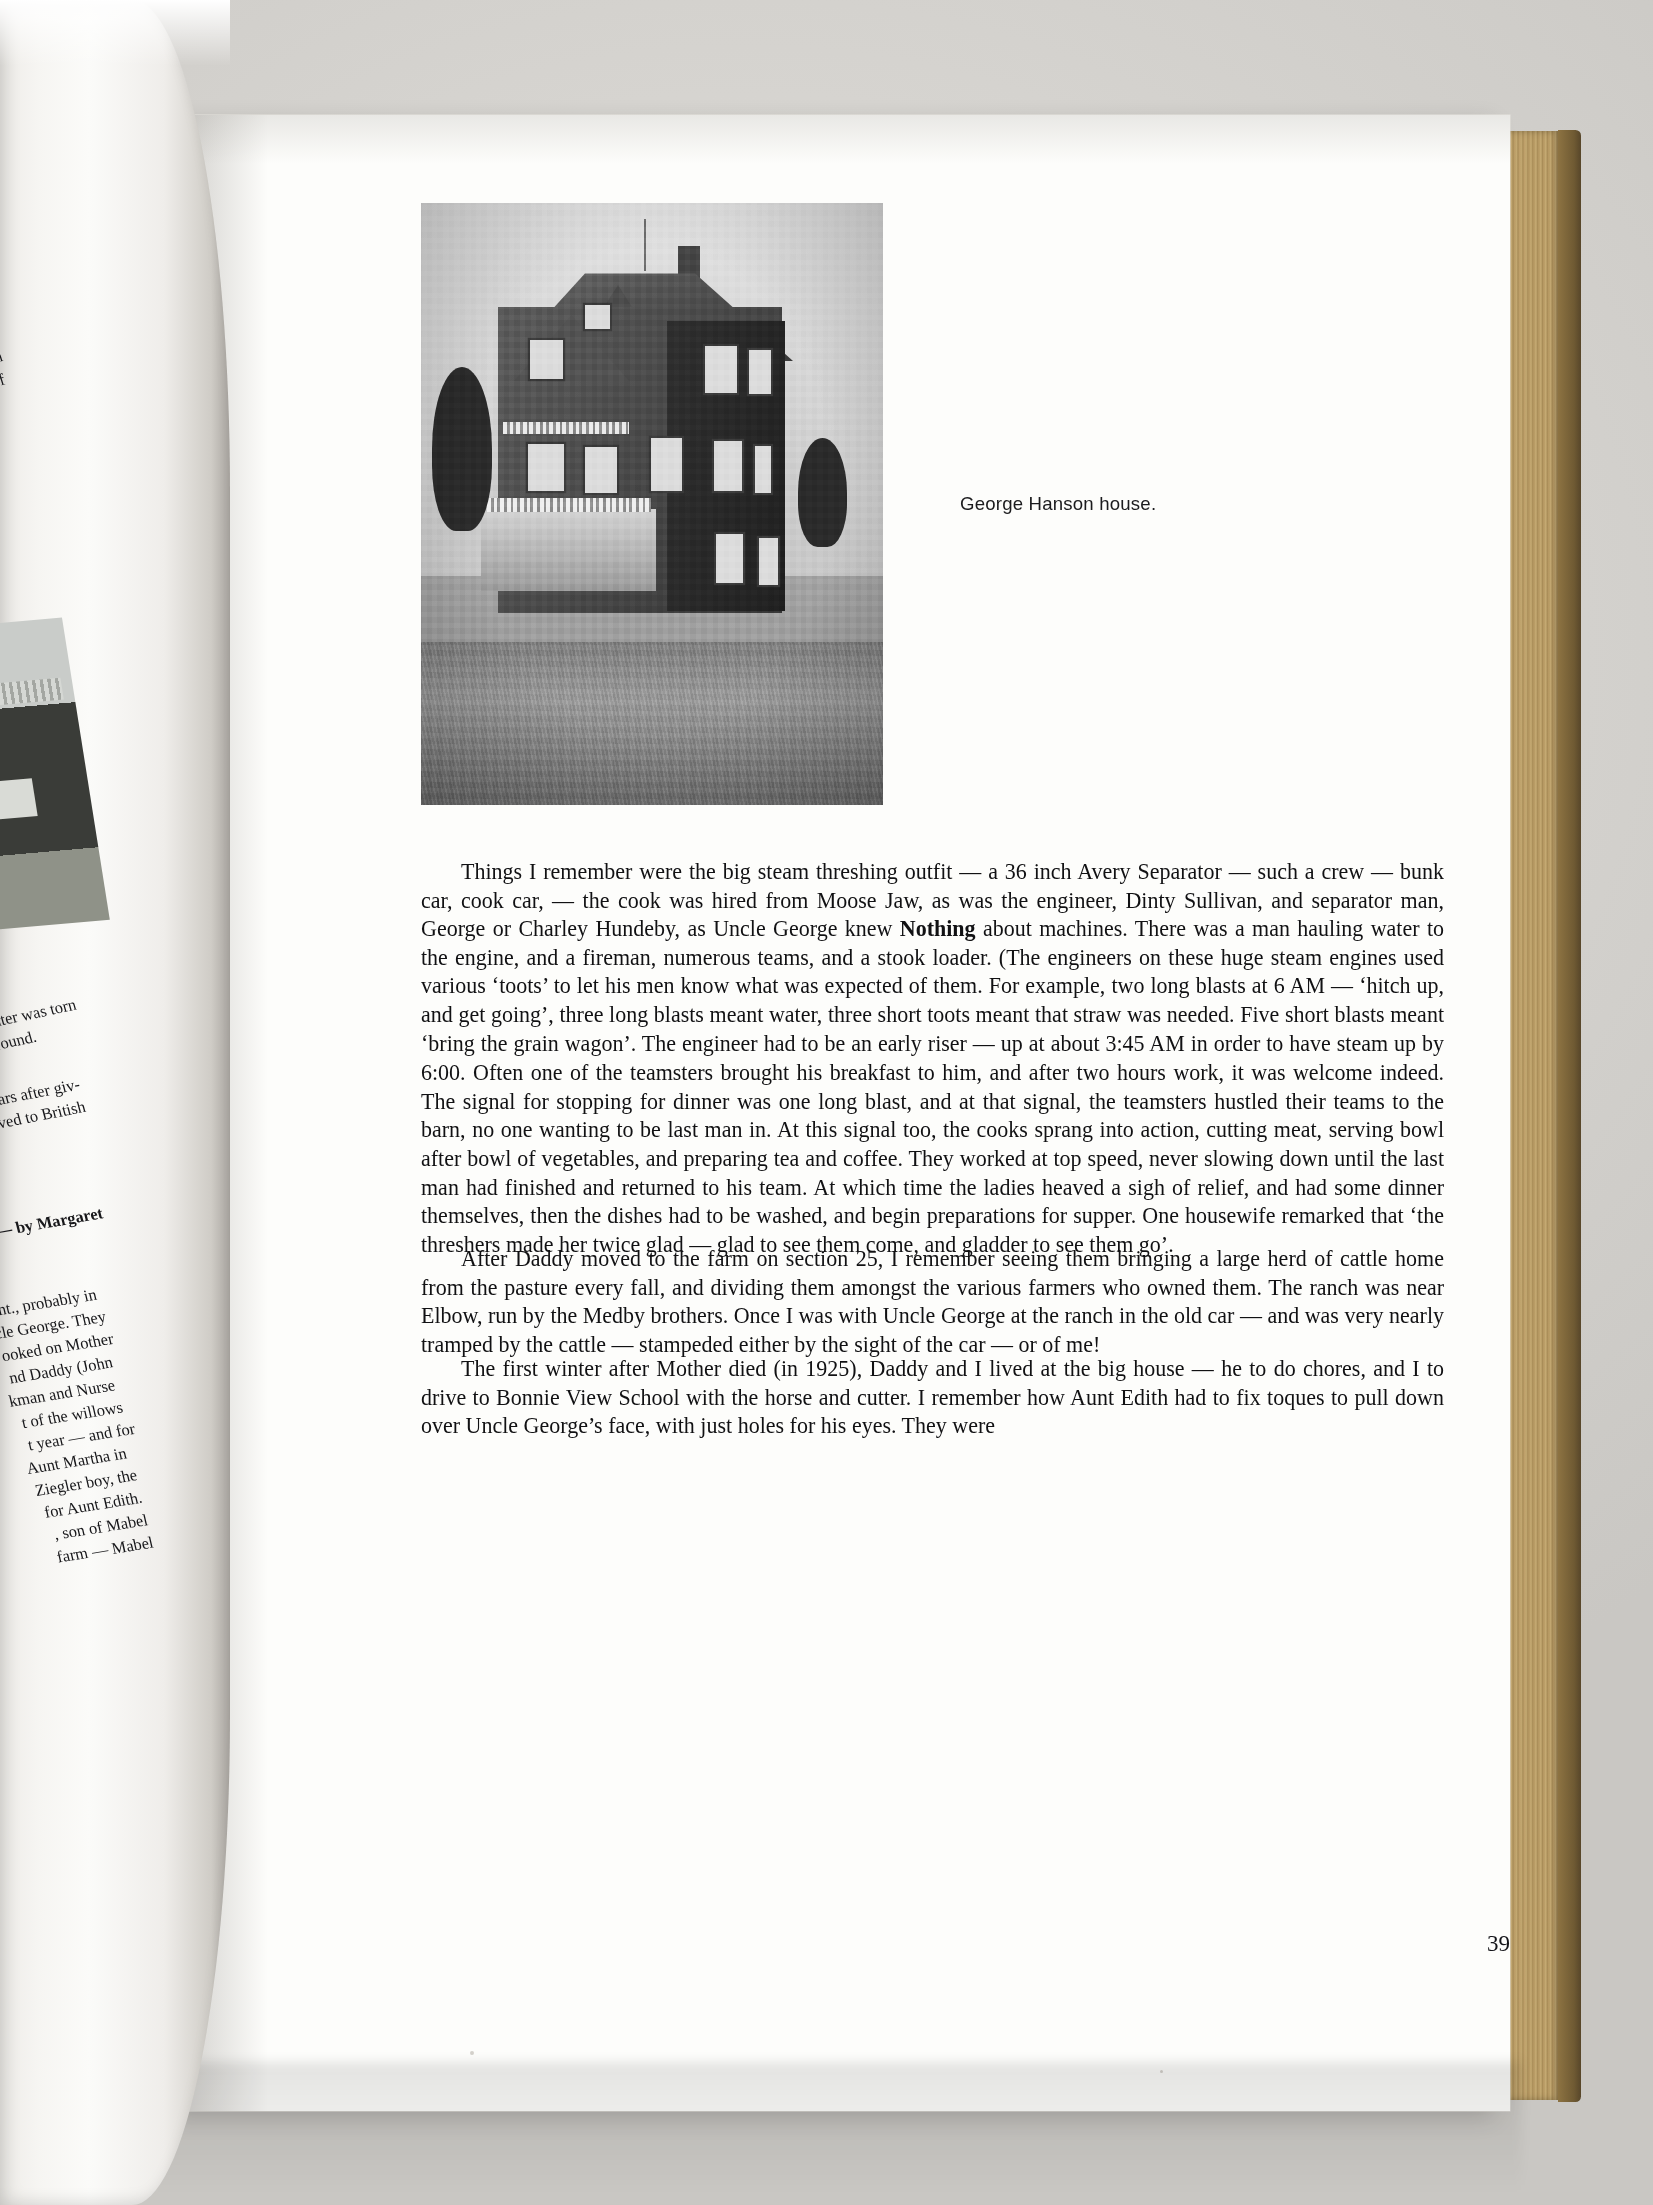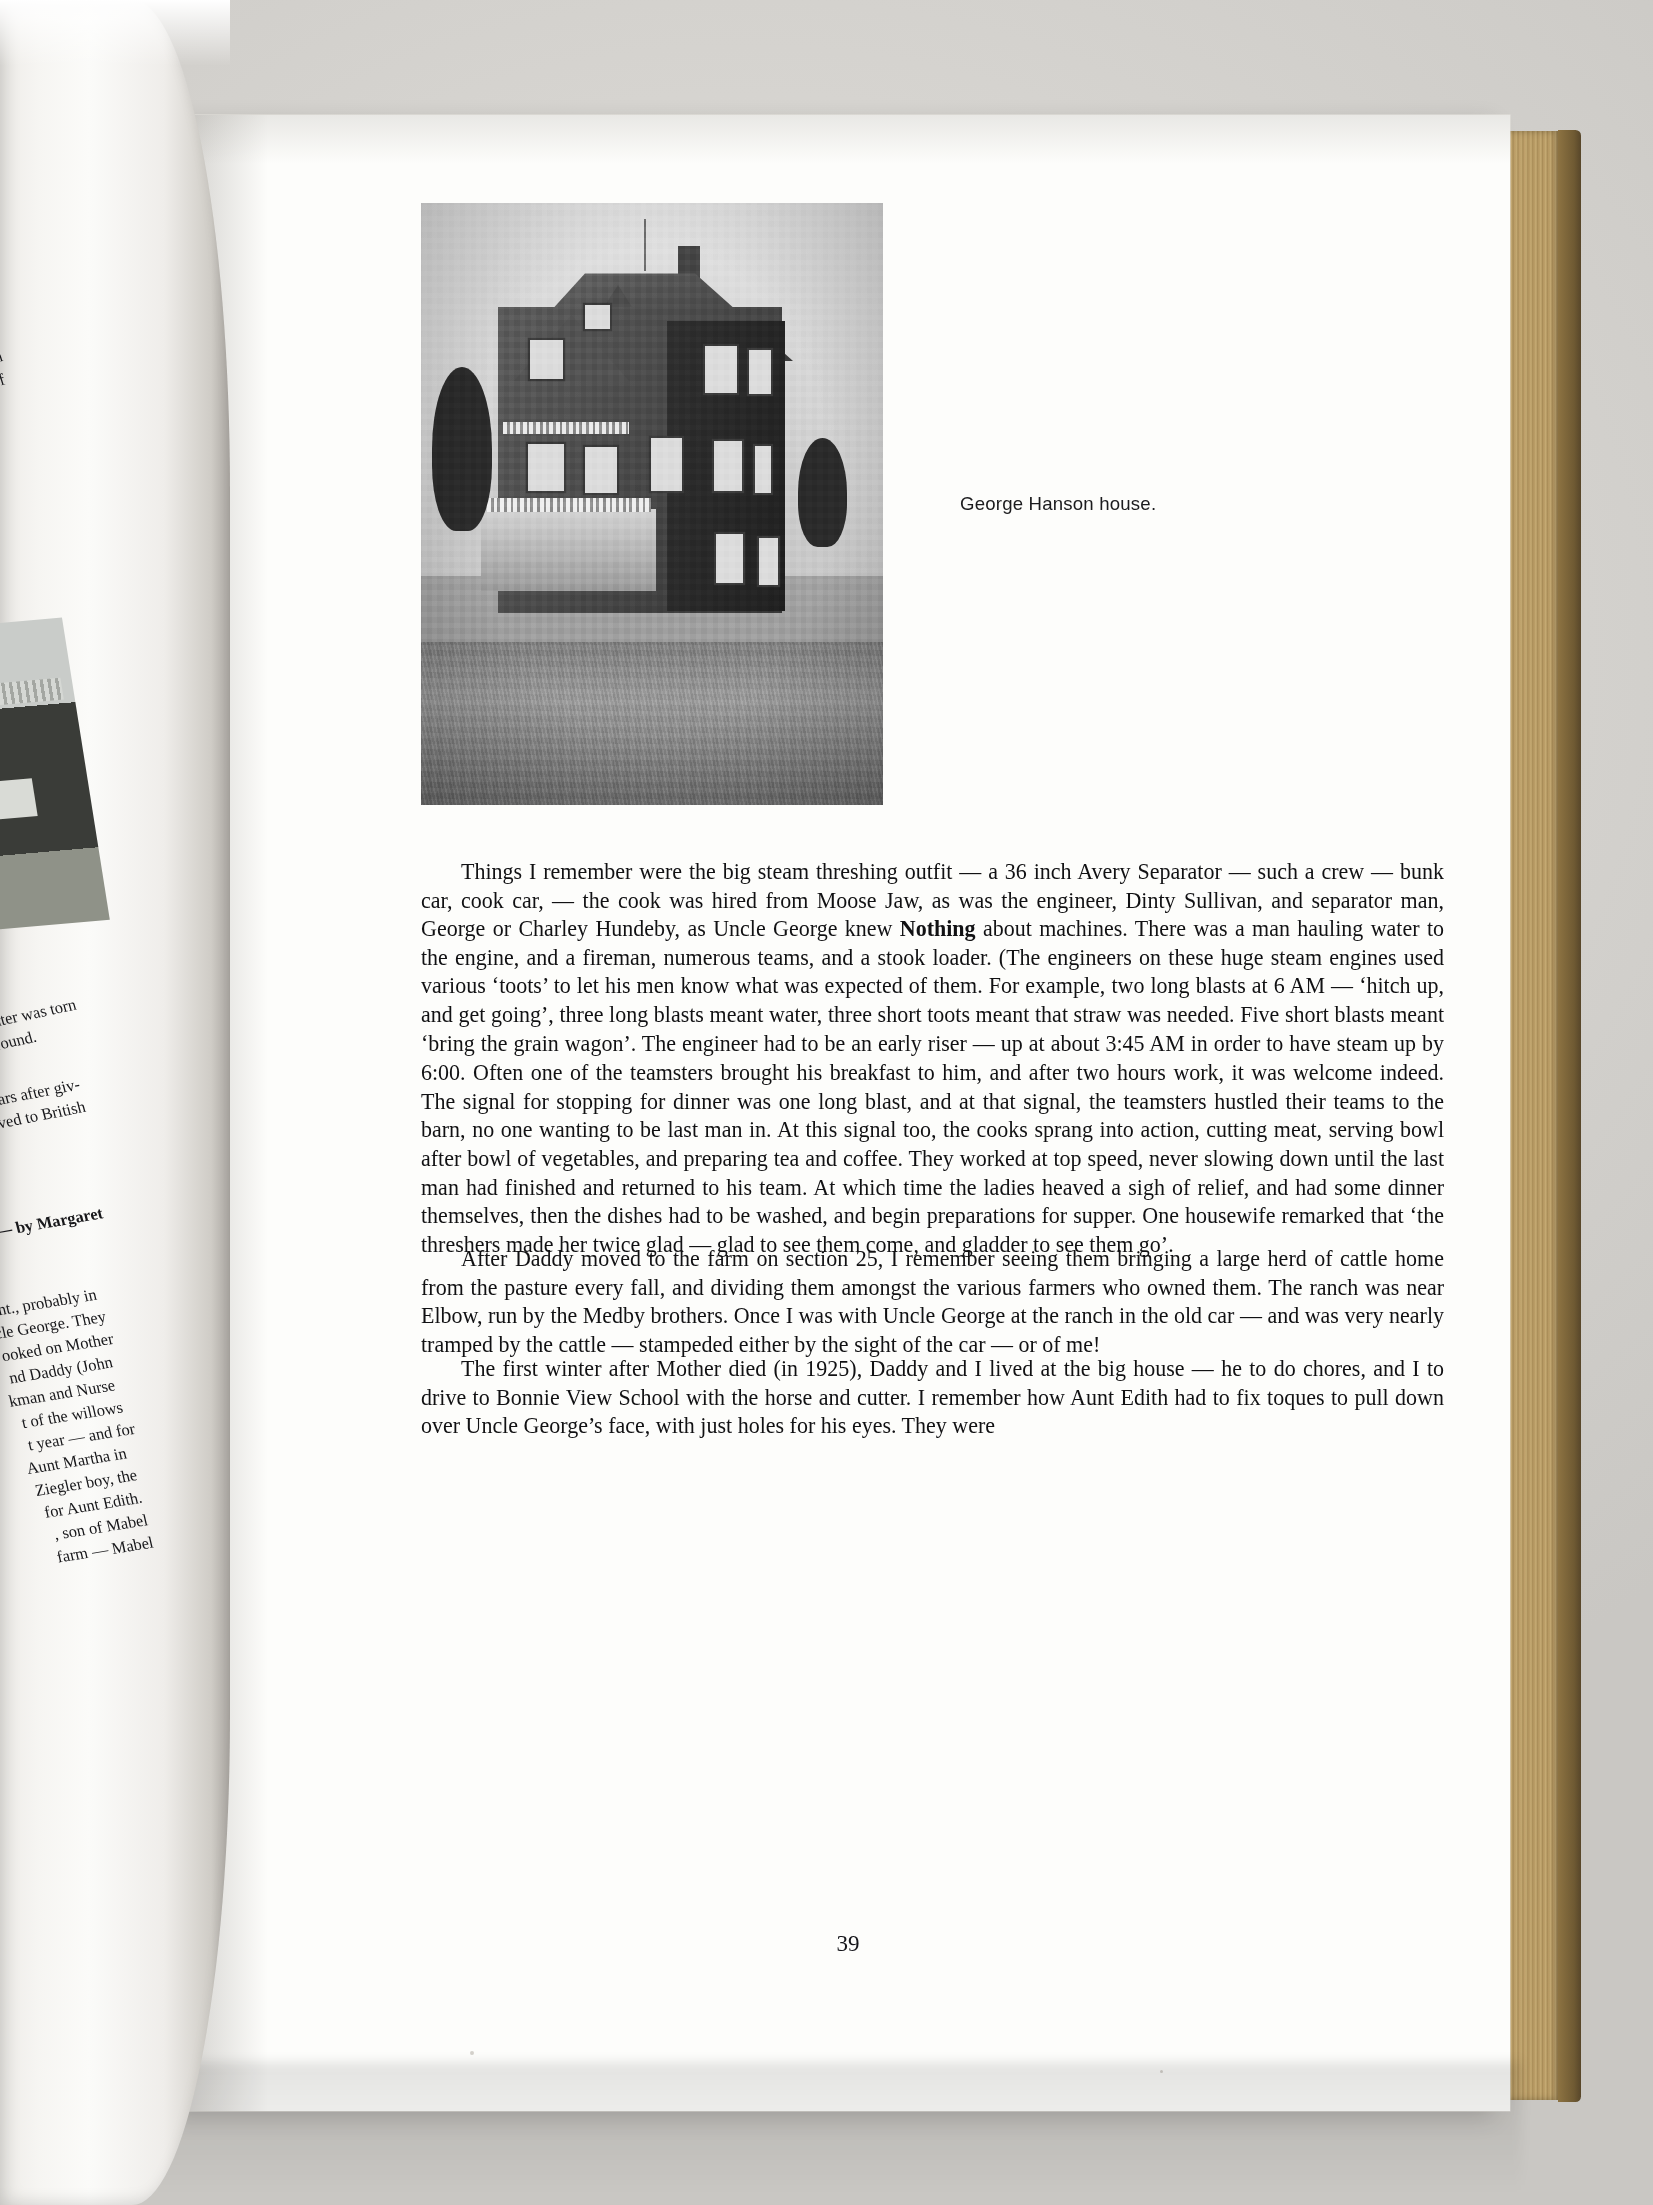--- a/index.html
+++ b/index.html
@@ -295,21 +295,21 @@
     transform-origin: left top;
   }
   #body-copy p + p { margin-top: 0; }
   .bold { font-weight: 700; }
 
   #folio {
     position: absolute;
     left: 0;
     top: 1816px;
     width: 1324px;
-    text-align: center;
+    text-align: right;
     font-size: 23px;
     color: #15151a;
     font-family: "Liberation Serif", serif;
   }
 
   
   .speck { position: absolute; background: #c9c6bf; border-radius: 50%; opacity: .8; }
 
   
   #bottom-curl {

